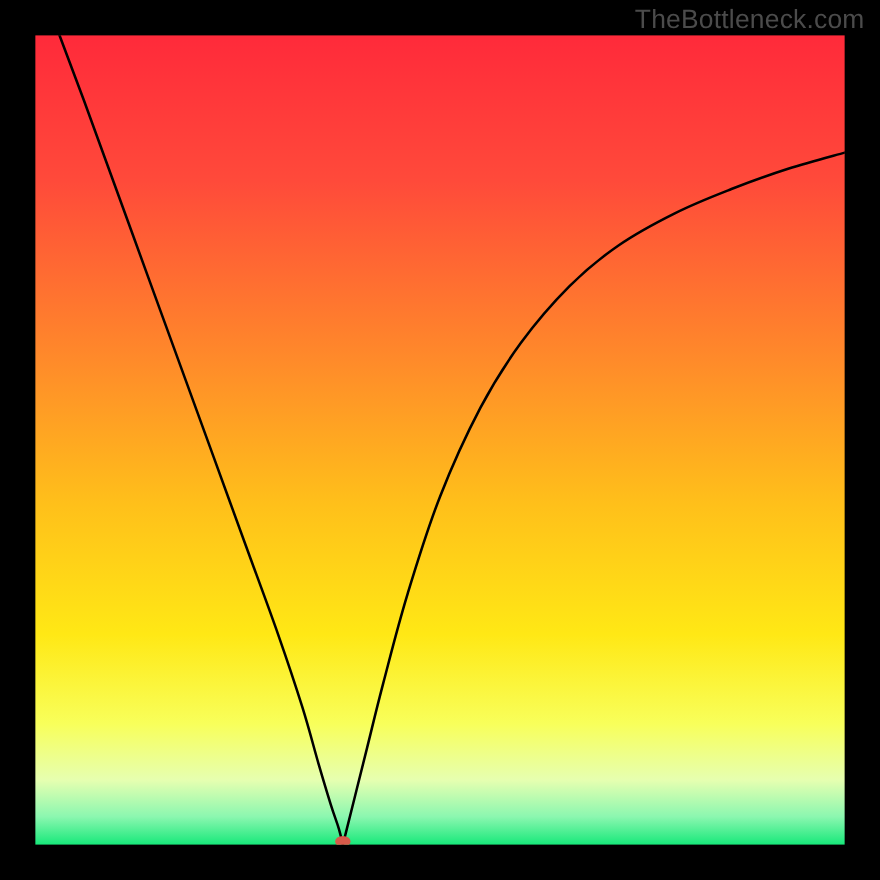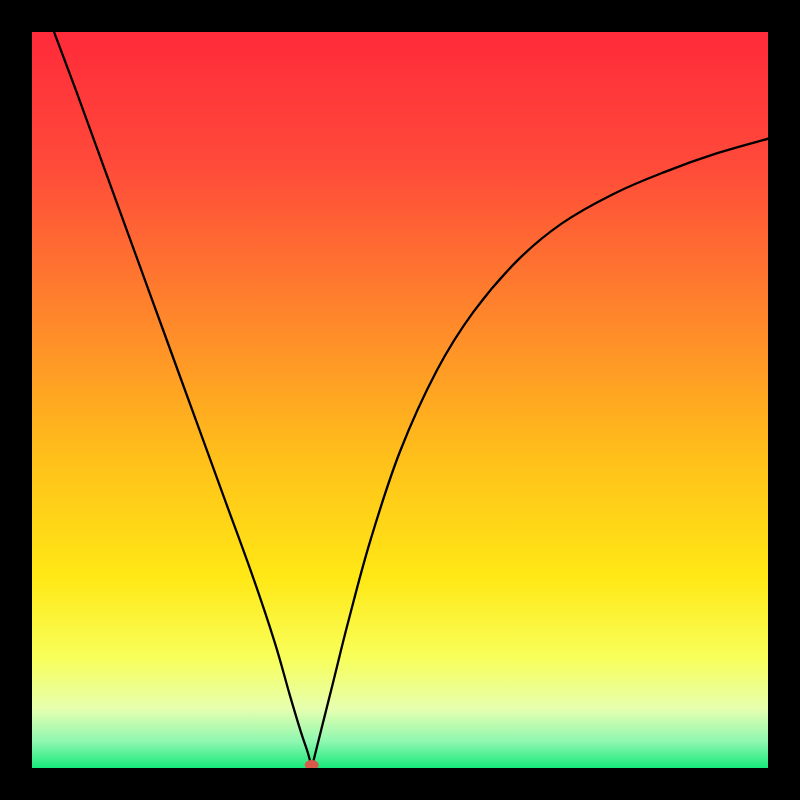--- a/index.html
+++ b/index.html
@@ -38,20 +38,21 @@
     display: block;
     width: 736px;
     height: 736px;
   }
 </style>
 </head>
 <body>
 
 <div class="frame">
 
+  <div class="watermark">TheBottleneck.com</div>
 
   <div class="plot">
     <svg viewBox="0 0 736 736" xmlns="http://www.w3.org/2000/svg">
       <defs>
         <linearGradient id="bg-grad" x1="0" y1="0" x2="0" y2="1">
         <stop offset="0.00%" stop-color="#ff2a3a"></stop>
             <stop offset="18.00%" stop-color="#ff4a3a"></stop>
             <stop offset="40.00%" stop-color="#ff8a2a"></stop>
             <stop offset="58.00%" stop-color="#ffc01a"></stop>
             <stop offset="74.00%" stop-color="#ffe815"></stop>

